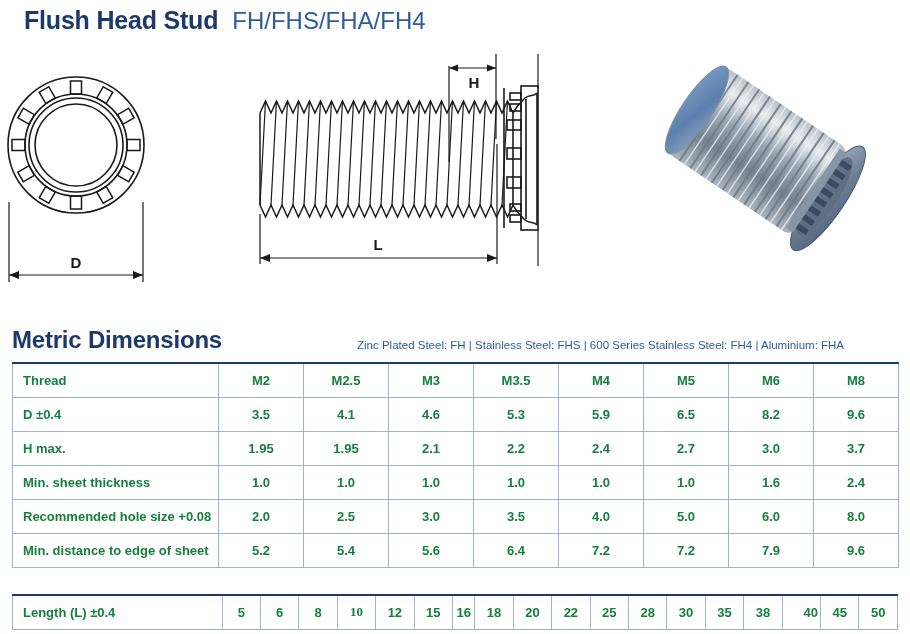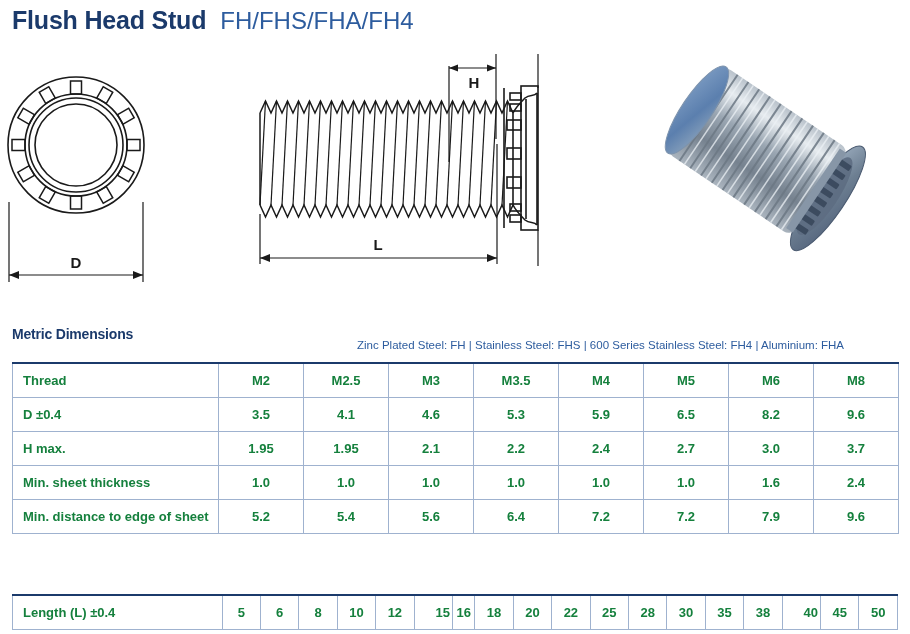--- a/index.html
+++ b/index.html
@@ -7,42 +7,42 @@
     margin: 0; padding: 0;
     width: 910px; height: 634px;
     background: #ffffff;
     font-family: "Liberation Sans", sans-serif;
     overflow: hidden;
   }
   .page { position: relative; width: 910px; height: 634px; background:#fff; }
 
   
   .title-row {
-    position: absolute; left: 12px; top: 6px;
+    position: absolute; left: 24px; top: 6px;
     display: flex; align-items: baseline; gap: 14px; justify-content: space-between;
   }
   .title-main {
     font-size: 25px; font-weight: bold; color: #1b3a6b;
     letter-spacing: -0.2px; white-space: nowrap;
   }
   .title-sub {
     font-size: 24px; font-weight: normal; color: #2d5c9e;
     letter-spacing: 0px; white-space: nowrap;
   }
 
   
   .drawings { position: absolute; left:0; top: 44px; width: 910px; height: 255px; }
   .svg-front { position:absolute; left: 0px;   top: 0px; }
   .svg-side  { position:absolute; left: 238px; top: 0px; }
   .render    { position:absolute; left: 648px; top: 8px; width: 262px; height: 235px; }
 
   
   .sec-head {
     position: absolute; left: 12px; top: 326px;
-    font-size: 14px; font-weight: bold; color: #1b3a6b;
+    font-size: 24px; font-weight: bold; color: #1b3a6b;
     letter-spacing: -0.2px;
     text-align: right;
   }
   .sec-note {
     position: absolute; left: 357px; top: 339px;
     font-size: 11.5px; color: #2d5c9e; white-space: nowrap;
   }
 
   
   table.dim {
@@ -363,43 +363,54 @@
           <td class="val" style="width: 85px;">1.0</td>
           <td class="val" style="width: 85px;">1.0</td>
           <td class="val" style="width: 85px;">1.0</td>
           <td class="val" style="width: 85px;">1.0</td>
           <td class="val" style="width: 85px;">1.0</td>
           <td class="val" style="width: 85px;">1.0</td>
           <td class="val" style="width: 85px;">1.6</td>
           <td class="val" style="width: 85px;">2.4</td>
         </tr>
         <tr>
+          <td class="rowlabel">Recommended hole size +0.08</td>
+          <td class="val" style="width: 85px;">2.0</td>
+          <td class="val" style="width: 85px;">2.5</td>
+          <td class="val" style="width: 85px;">3.0</td>
+          <td class="val" style="width: 85px;">3.5</td>
+          <td class="val" style="width: 85px;">4.0</td>
+          <td class="val" style="width: 85px;">5.0</td>
+          <td class="val" style="width: 85px;">6.0</td>
+          <td class="val" style="width: 85px;">8.0</td>
+        </tr>
+        <tr>
           <td class="rowlabel">Min. distance to edge of sheet</td>
           <td class="val" style="width: 85px;">5.2</td>
           <td class="val" style="width: 85px;">5.4</td>
           <td class="val" style="width: 85px;">5.6</td>
           <td class="val" style="width: 85px;">6.4</td>
           <td class="val" style="width: 85px;">7.2</td>
           <td class="val" style="width: 85px;">7.2</td>
           <td class="val" style="width: 85px;">7.9</td>
           <td class="val" style="width: 85px;">9.6</td>
         </tr>
       </tbody>
   </table>
 
   <table class="dim length">
     <tbody id="length-tbody">
         <tr>
           <td class="rowlabel">Length (L) ±0.4</td>
           <td class="val" style="width: 37.7778px; padding: 0px 2px;">5</td>
           <td class="val" style="width: 37.7778px; padding: 0px 2px;">6</td>
           <td class="val" style="width: 37.7778px; padding: 0px 2px;">8</td>
-          <td class="val" style="width: 37.7778px; padding: 0px 2px;">10</td>
+          <td class="val" style="width: 37.7778px; padding: 0px 2px; font-family: Liberation Serif, serif;">10</td>
           <td class="val" style="width: 37.7778px; padding: 0px 2px;">12</td>
-          <td class="val" style="width: 37.7778px; padding: 0px 2px; text-align: right;">15</td>
+          <td class="val" style="width: 37.7778px; padding: 0px 2px;">15</td>
           <td class="val" style="width: 22px; padding: 0px 2px; margin-left: 32px;">16</td>
           <td class="val" style="width: 37.7778px; padding: 0px 2px;">18</td>
           <td class="val" style="width: 37.7778px; padding: 0px 2px;">20</td>
           <td class="val" style="width: 37.7778px; padding: 0px 2px;">22</td>
           <td class="val" style="width: 37.7778px; padding: 0px 2px;">25</td>
           <td class="val" style="width: 37.7778px; padding: 0px 2px;">28</td>
           <td class="val" style="width: 37.7778px; padding: 0px 2px; margin-top: 40px;">30</td>
           <td class="val" style="width: 37.7778px; padding: 0px 2px;">35</td>
           <td class="val" style="width: 37.7778px; padding: 0px 2px;">38</td>
           <td class="val" style="width: 37.7778px; padding: 0px 2px; text-align: right;">40</td>

